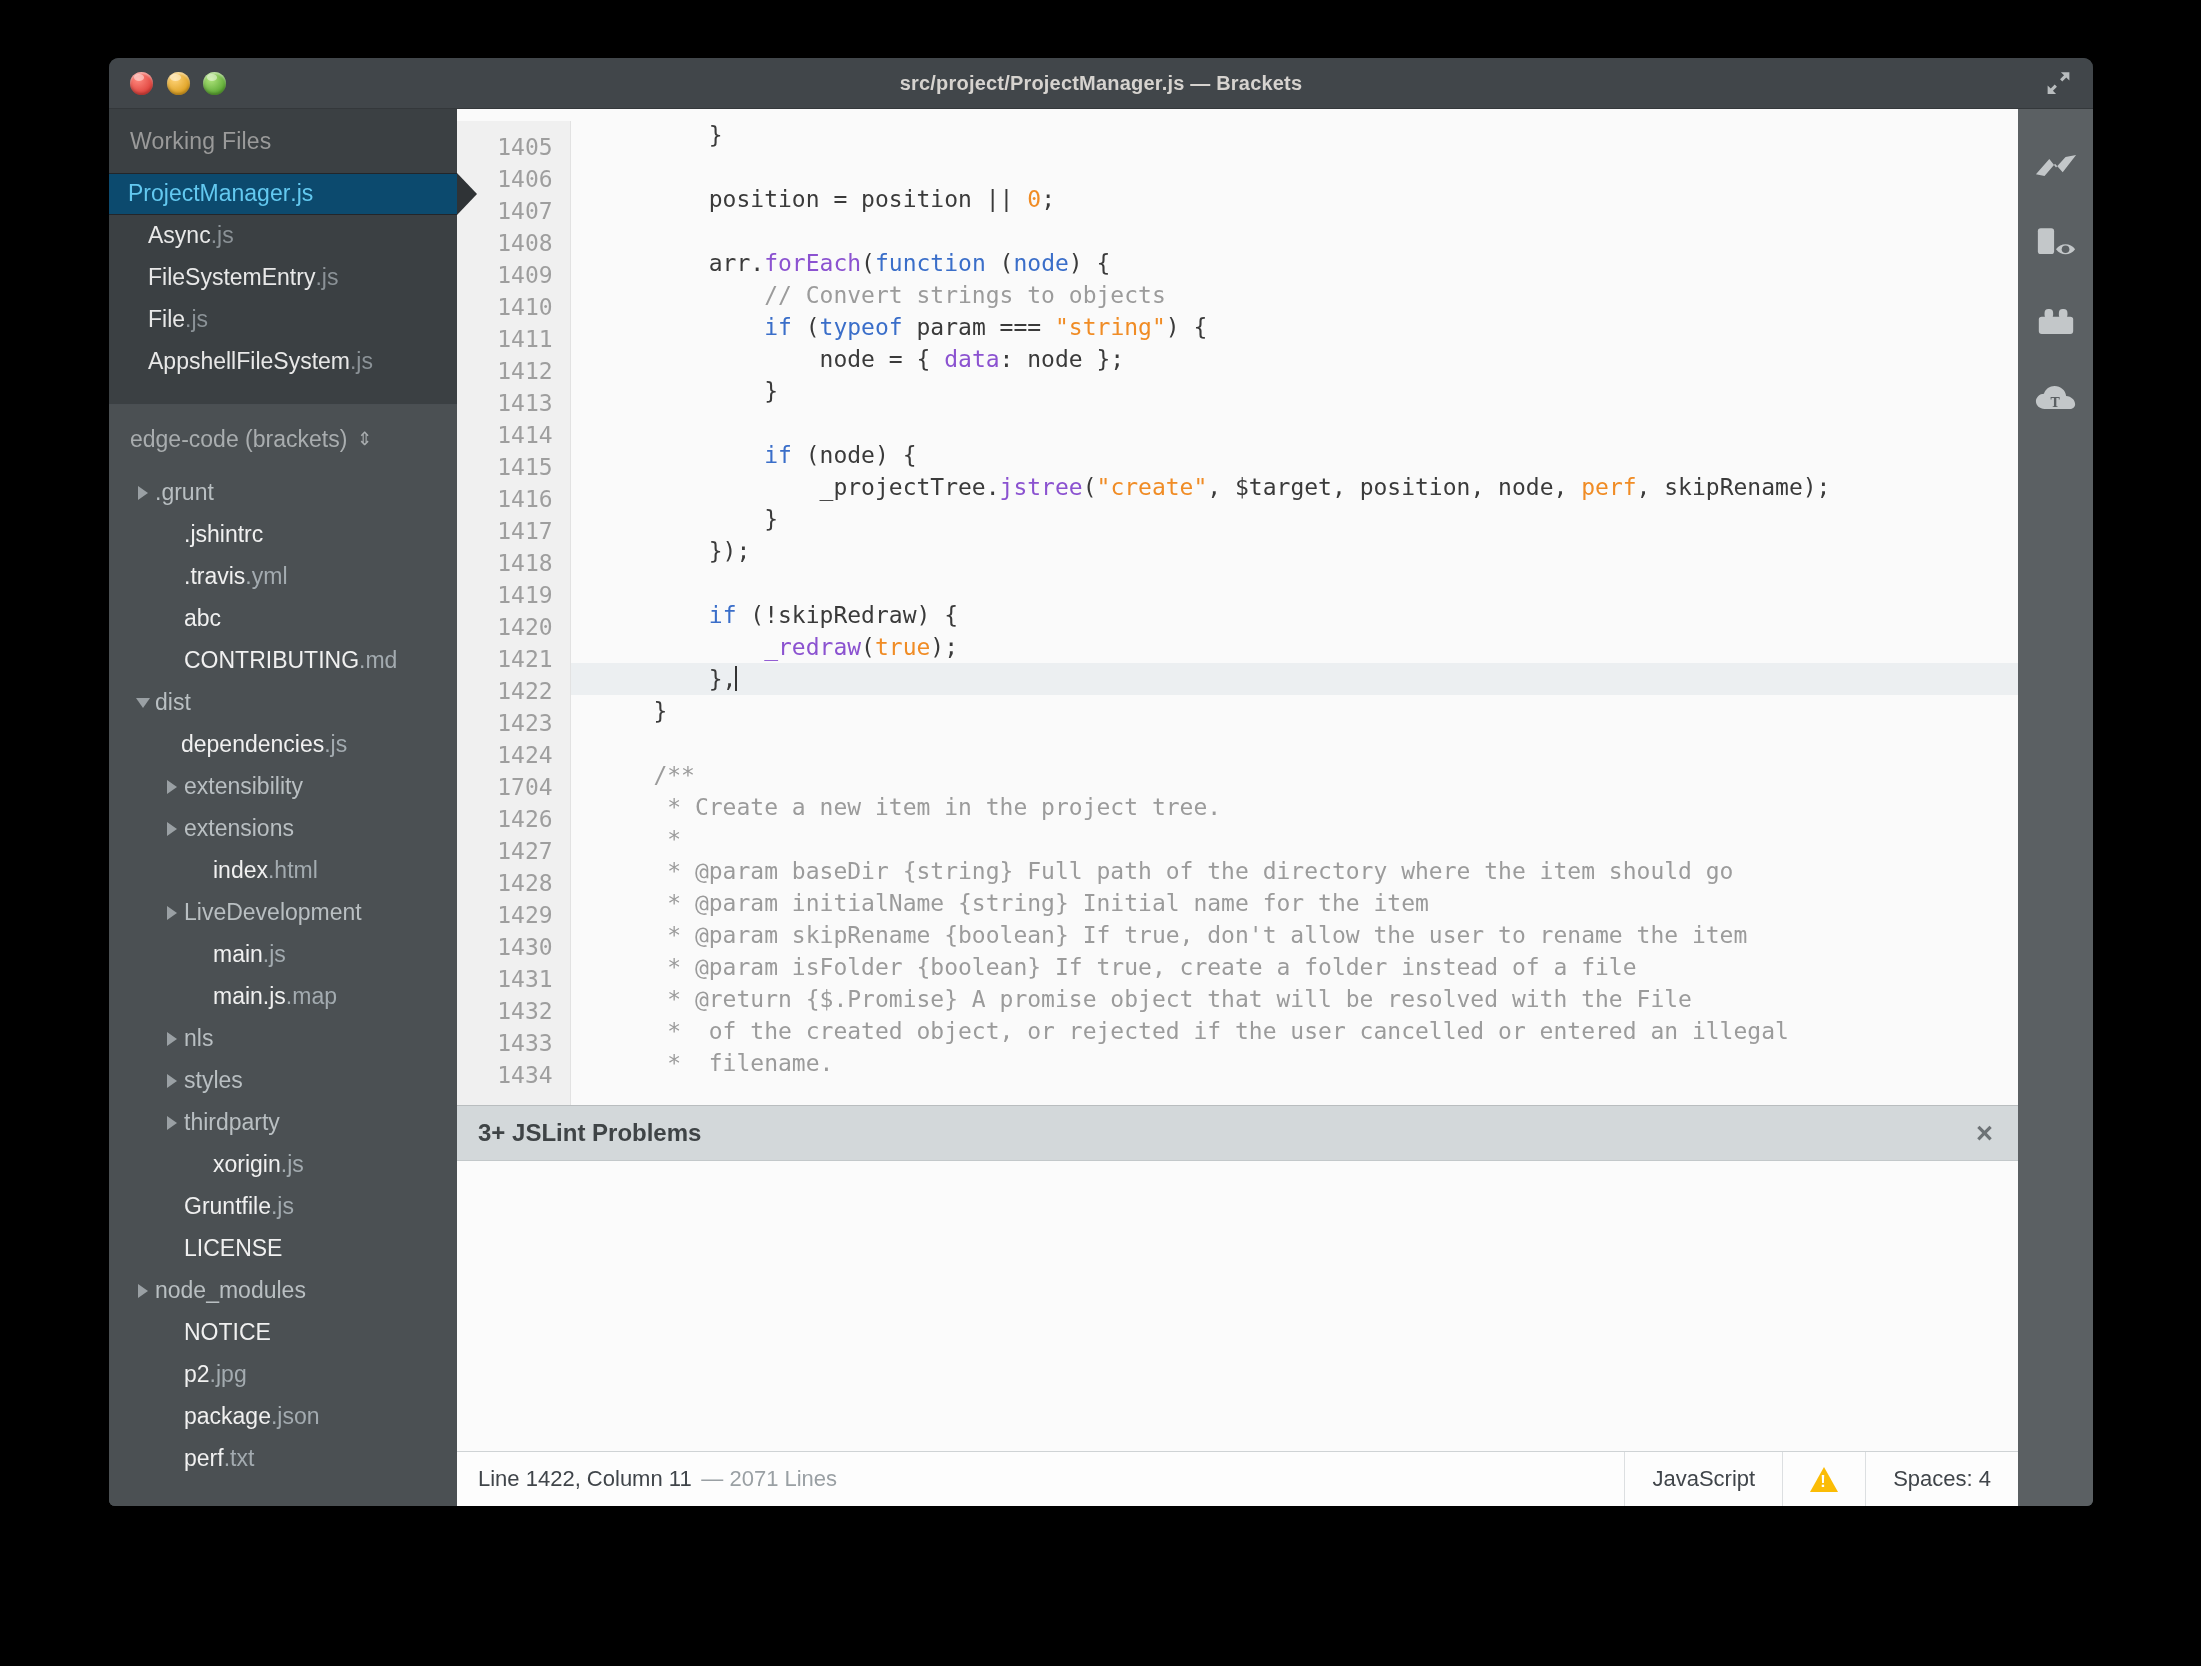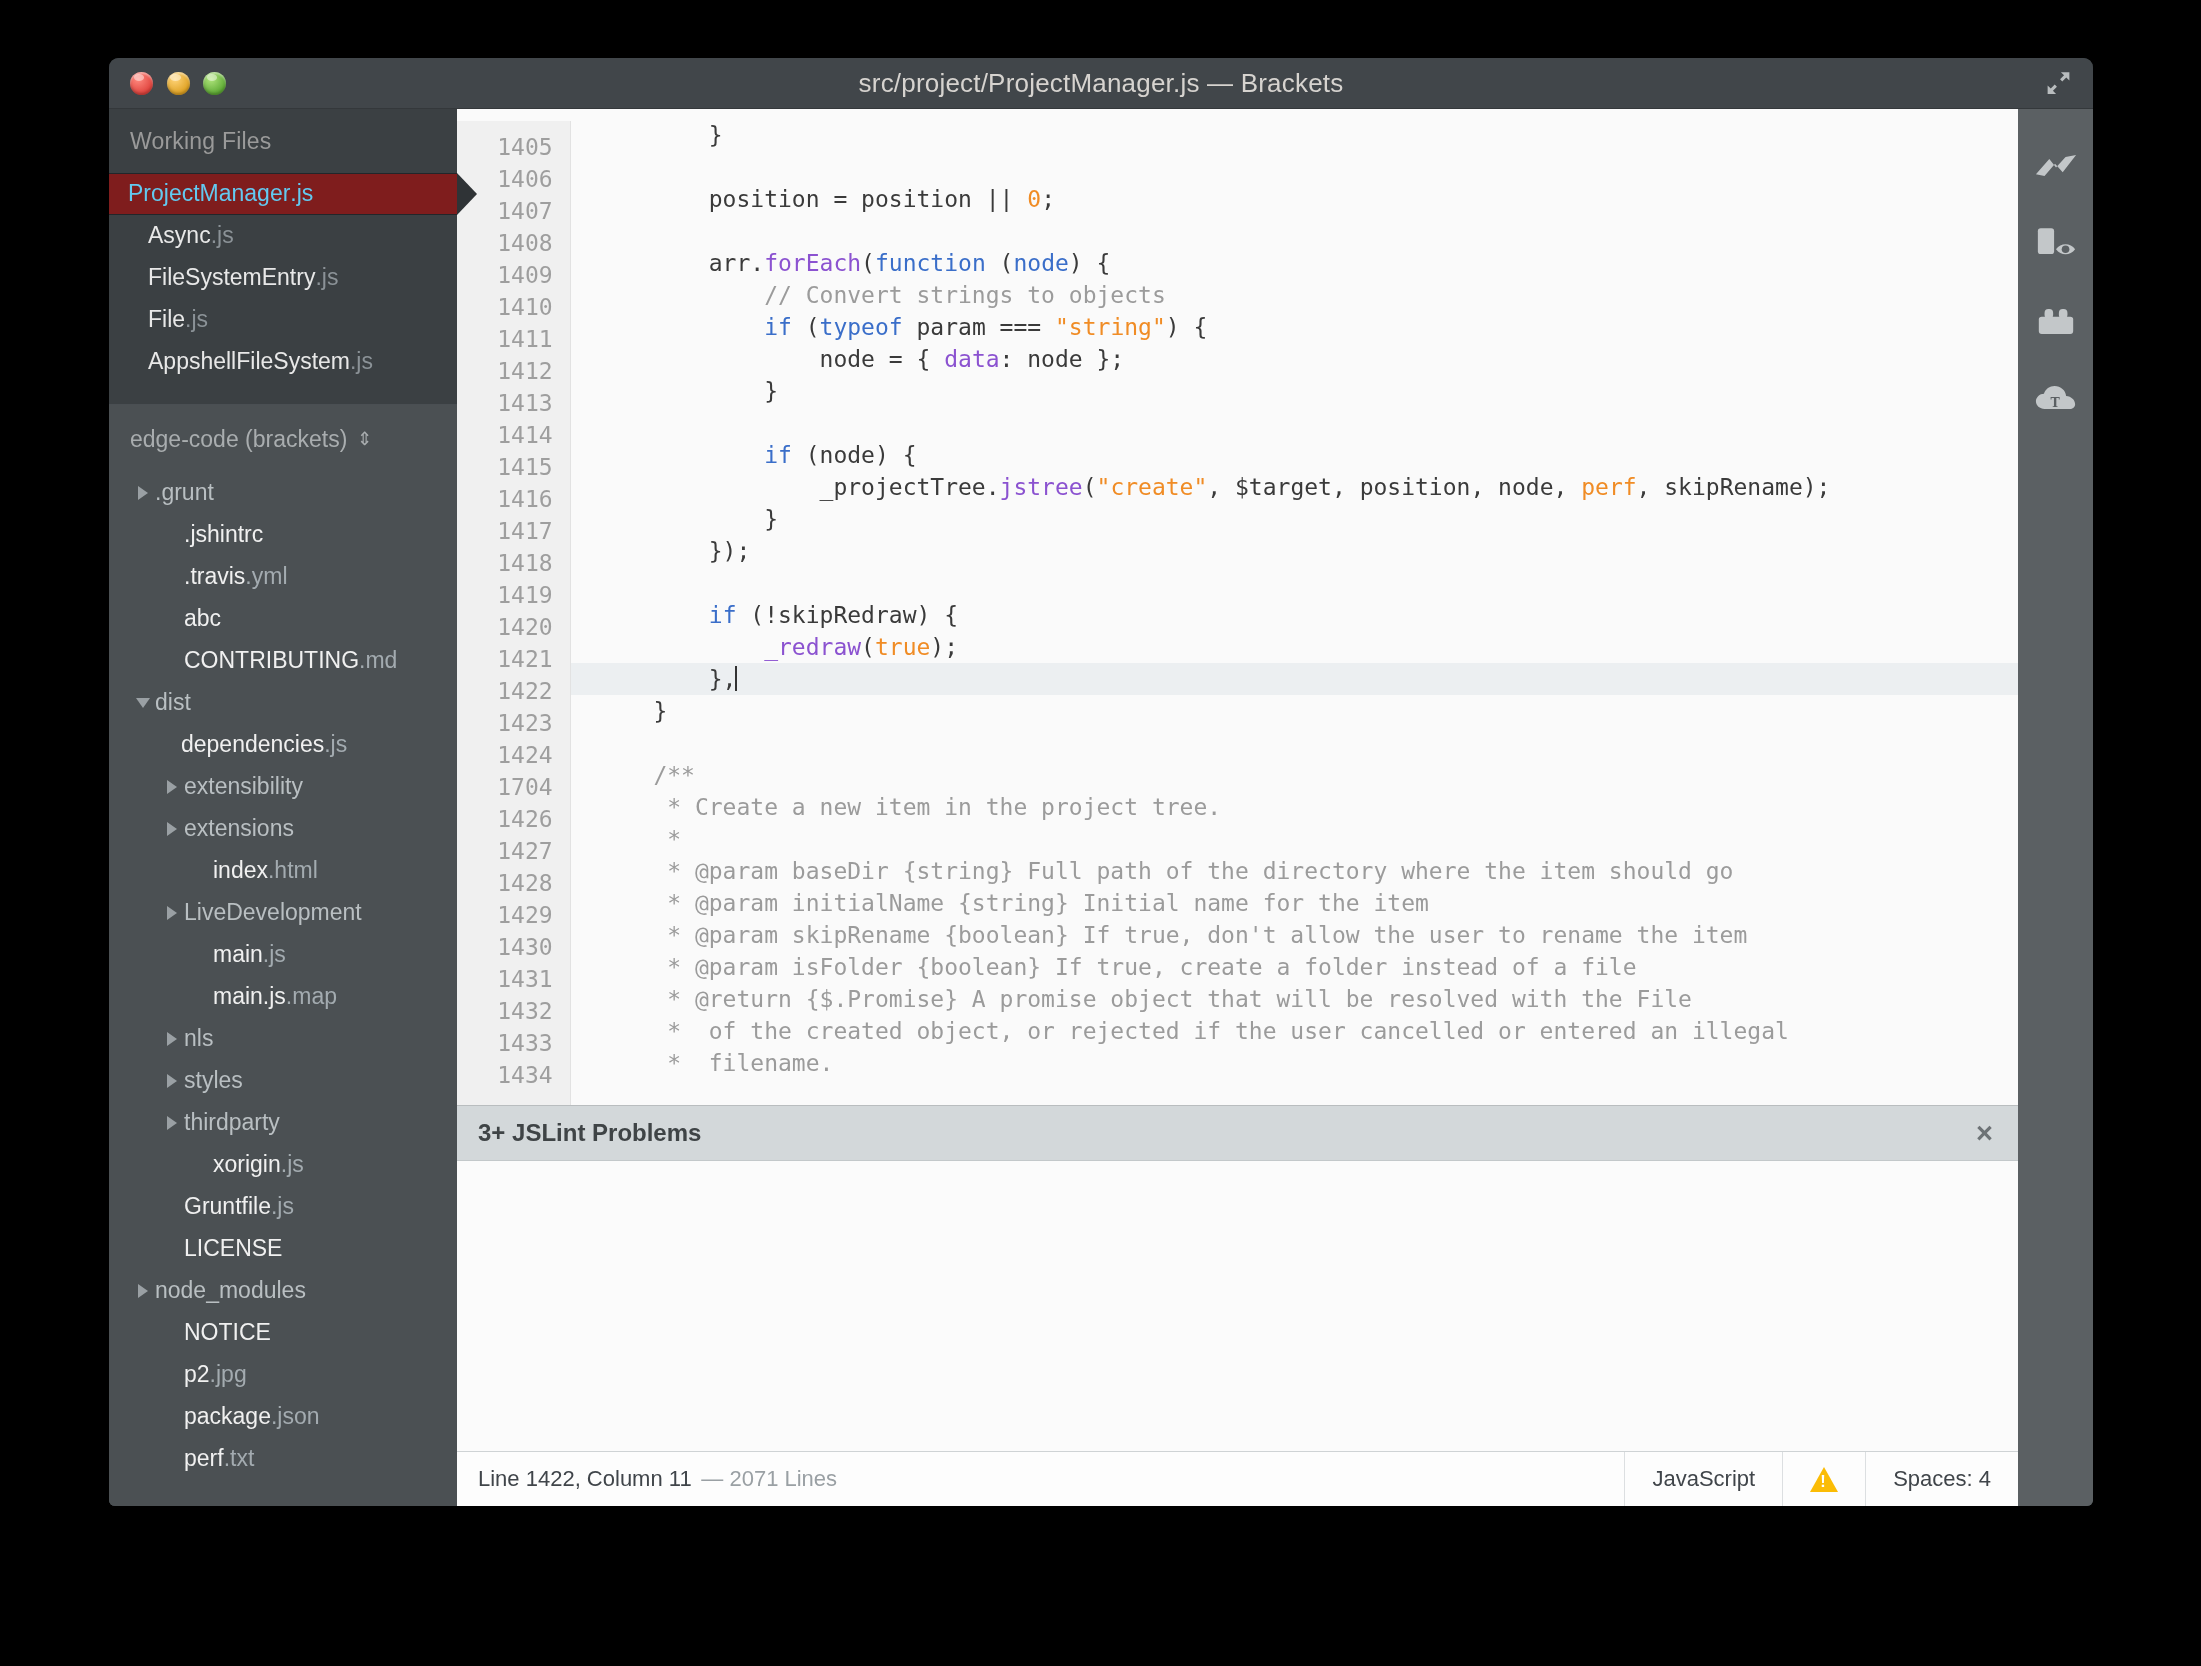--- a/index.html
+++ b/index.html
@@ -53,23 +53,24 @@
     background: rgba(255,255,255,0.45);
   }
   .tl.red   { background: radial-gradient(circle at 35% 30%, #ff8b80, #e0443e 70%); }
   .tl.amber { background: radial-gradient(circle at 35% 30%, #ffd479, #dea123 70%); }
   .tl.green { background: radial-gradient(circle at 35% 30%, #b0e57c, #5eaa35 70%); }
 
   .titlebar .title {
     position: absolute;
     left: 0; right: 0; text-align: center;
     color: #d6d3cf;
-    font-size: 26px;
+    font-size: 20px;
     letter-spacing: 0.2px;
     pointer-events: none;
+    font-weight: bold;
   }
   .expand-btn {
     position: absolute;
     right: 17.4px; top: 50%;
     transform: translateY(-50%);
     width: 35px; height: 35px;
     display:flex; align-items:center; justify-content:center;
     cursor: pointer;
   }
 
@@ -103,21 +104,21 @@
     height: 42px;
     display: flex; align-items: center;
     padding-left: 39px;
     font-size: 23px;
     color: #e8e8e8;
     position: relative;
     cursor: default;
   }
   .wf-item .ext { color: #8b9297; }
   .wf-item.selected {
-    background: #7f1d1d;
+    background: #0c4a6e;
     color: #63c9f0;
     box-shadow: inset 0 1px 0 #23262a, inset 0 -1px 0 #23262a;
     padding-left: 19px;
   }
   .wf-item.selected .ext { color: #63c9f0; }
   .wf-item.selected::after {
     content: "";
     position: absolute;
     right: -20px; top: 0;
     width: 0; height: 0;

